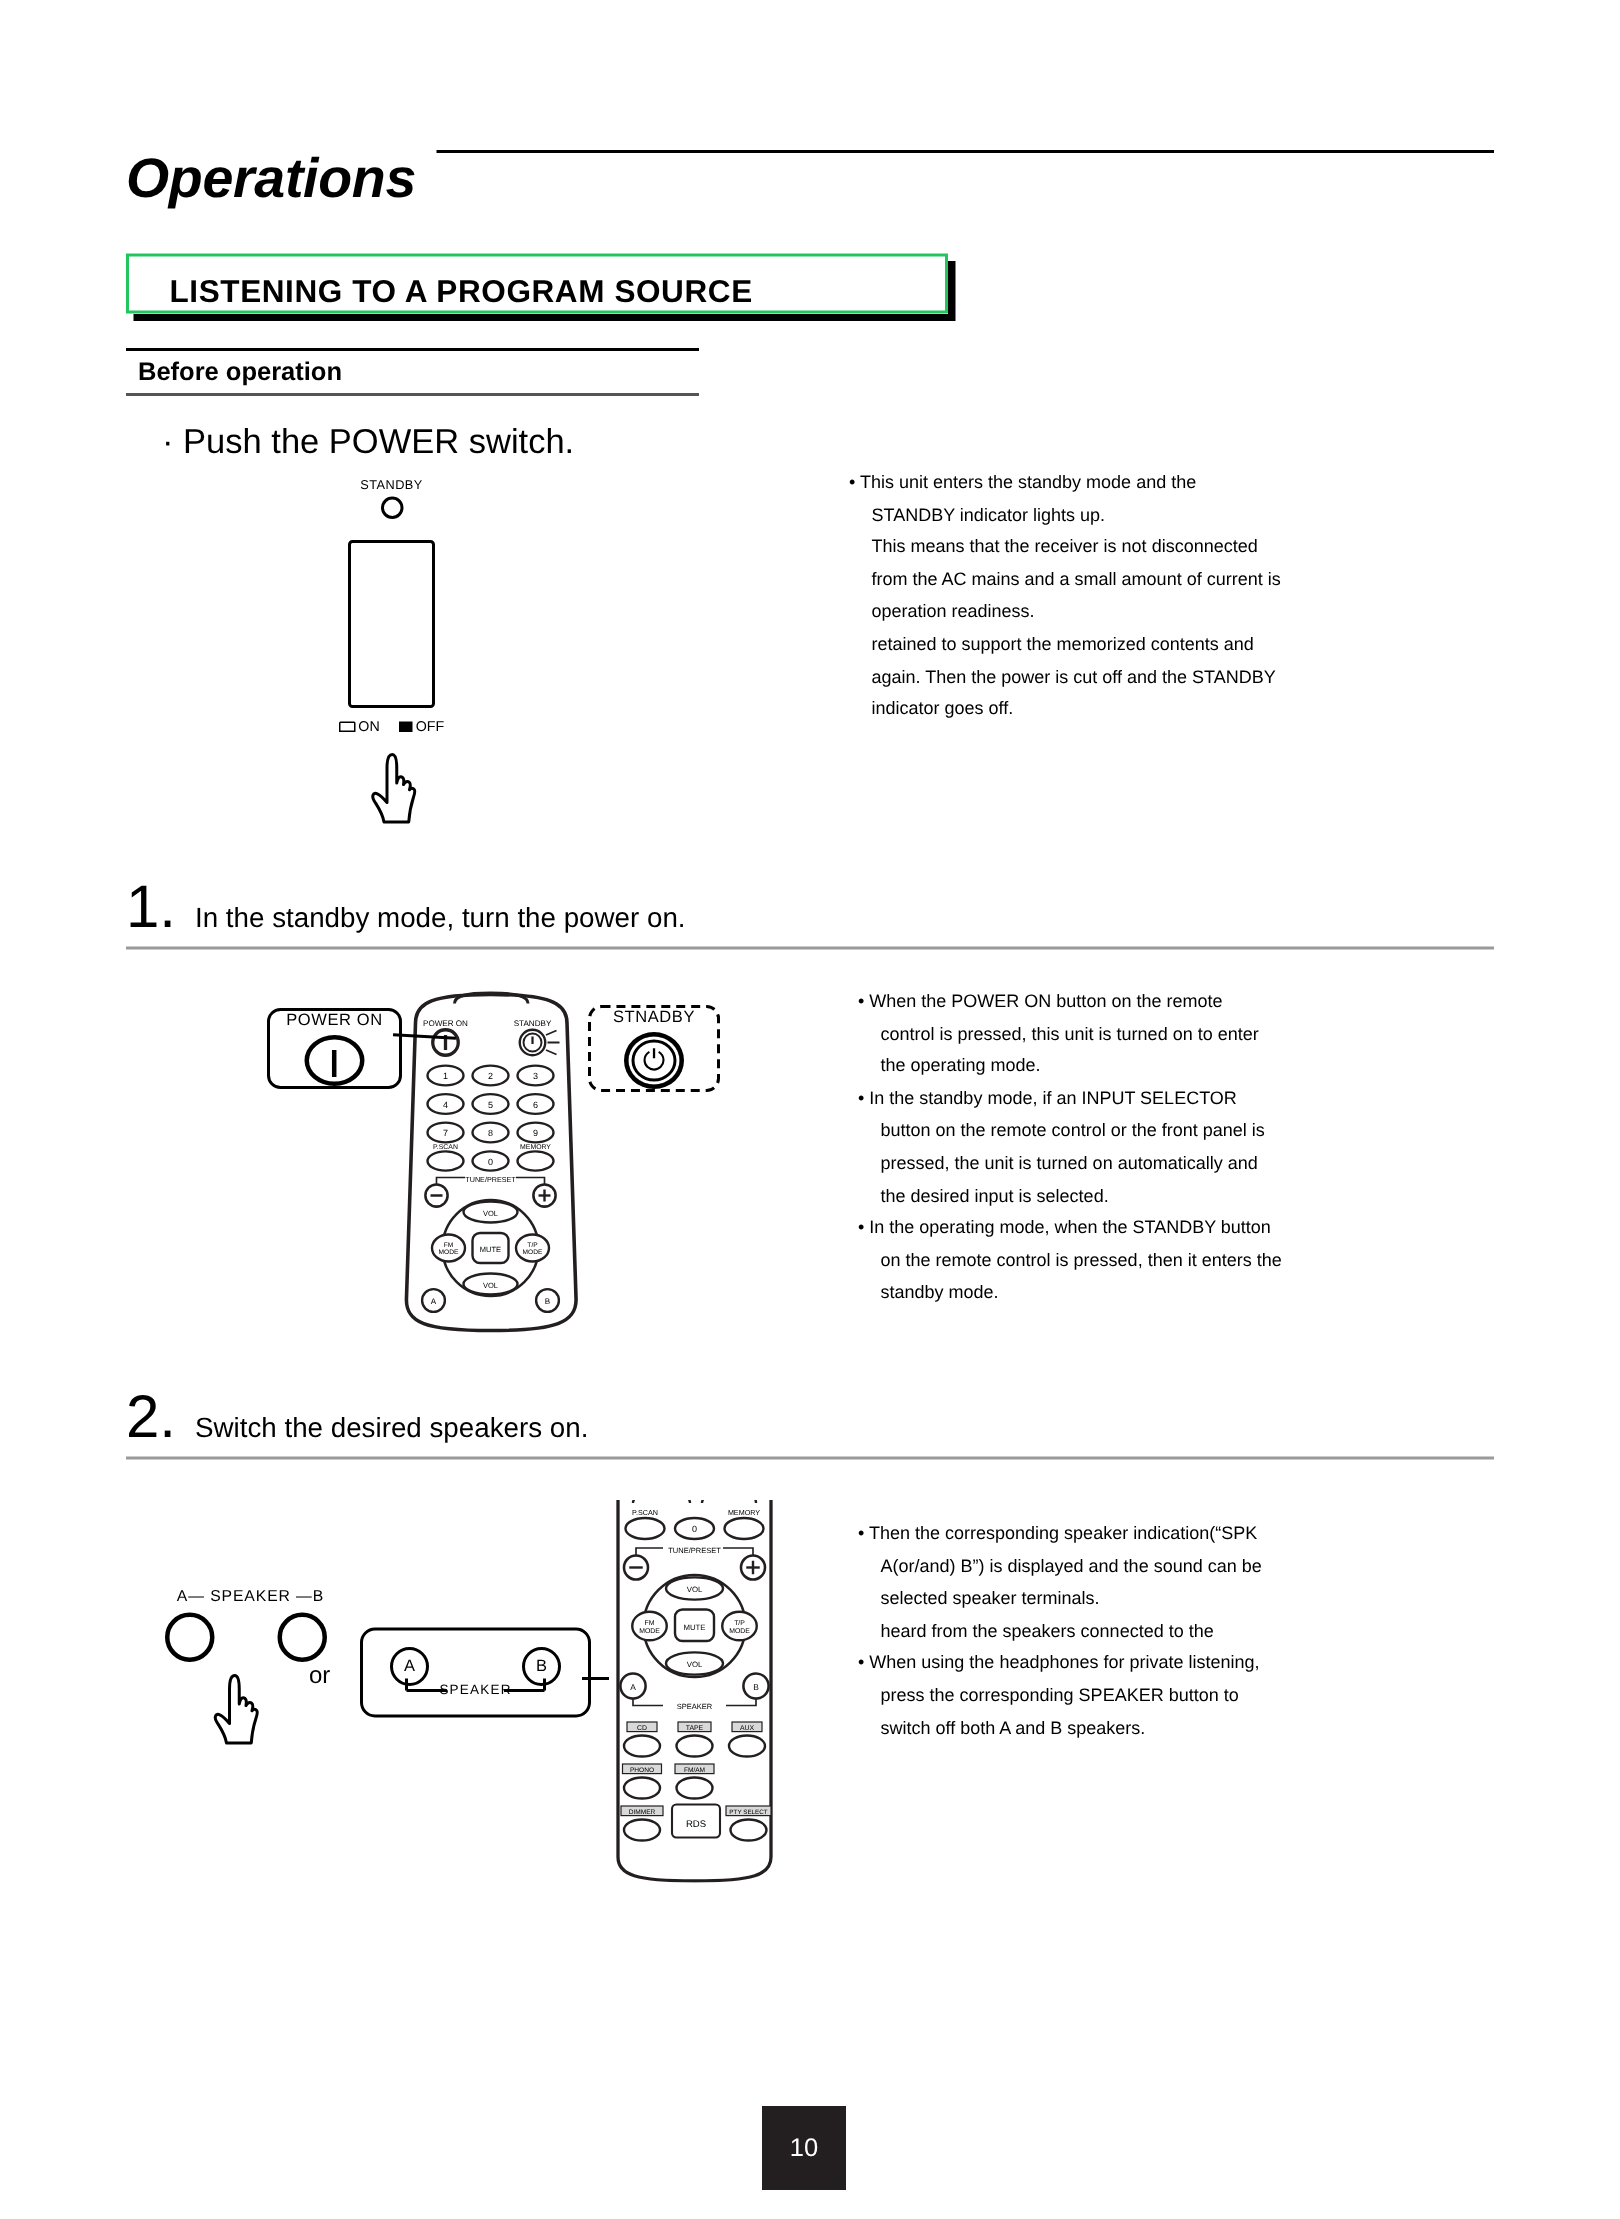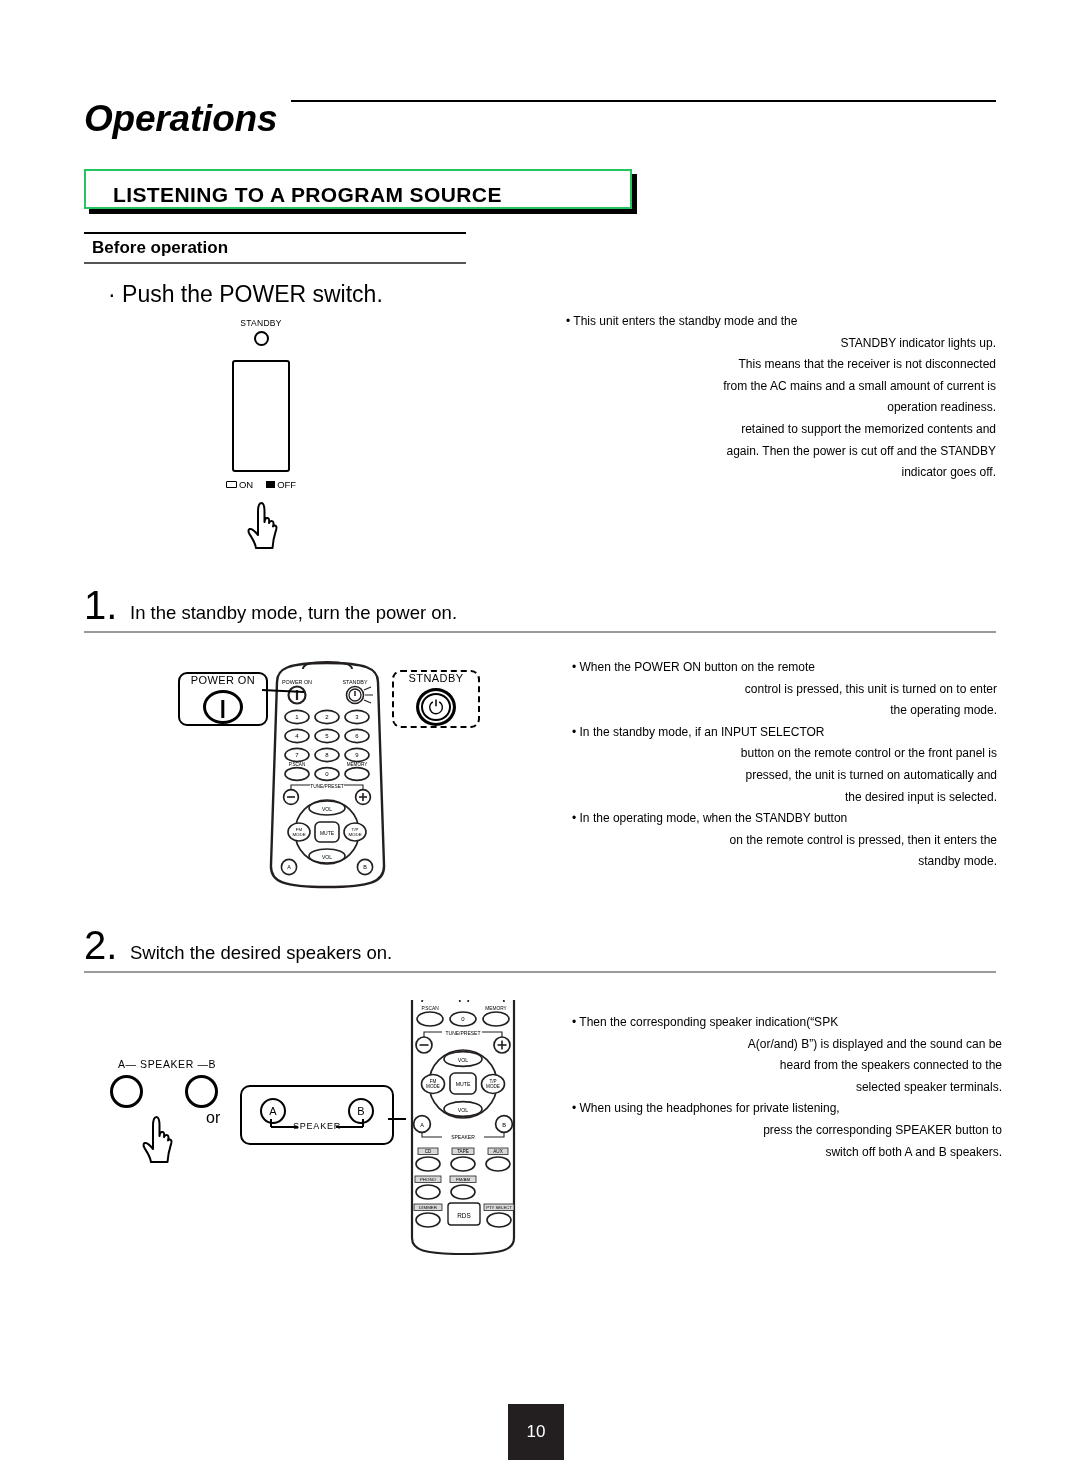--- a/index.html
+++ b/index.html
@@ -92,21 +92,20 @@
     line-height: 21.6px;
   }
   .bullets p {
     margin: 0;
     padding-left: 15px;
     text-indent: -15px;
   }
   .bullets p.cont {
     padding-left: 15px;
     text-indent: 0;
-    text-align: right;
   }
 
   
   .step {
     position: absolute;
     left: 84px;
     width: 912px;
   }
   .step .row {
     display: flex;
@@ -579,22 +578,22 @@
     <div class="tick-r"></div>
     <div class="bar-l"></div>
     <div class="bar-r"></div>
     <div class="sp-lbl">SPEAKER</div>
   </div>
   <div class="connector" style="left:388px; top:1118px; width:18px; height:2px;"></div>
 
   <div class="bullets" style="left:572px; top:1012px; width:430px;">
     <p>• Then the corresponding speaker indication(“SPK</p>
     <p class="cont">A(or/and) B”) is displayed and the sound can be</p>
+    <p class="cont">selected speaker terminals.</p>
     <p class="cont">heard from the speakers connected to the</p>
-    <p class="cont">selected speaker terminals.</p>
     <p>• When using the headphones for private listening,</p>
     <p class="cont">press the corresponding SPEAKER button to</p>
     <p class="cont">switch off both A and B speakers.</p>
   </div>
 
   <div class="page-num">10</div>
 
 </div>
 
 </body></html>

